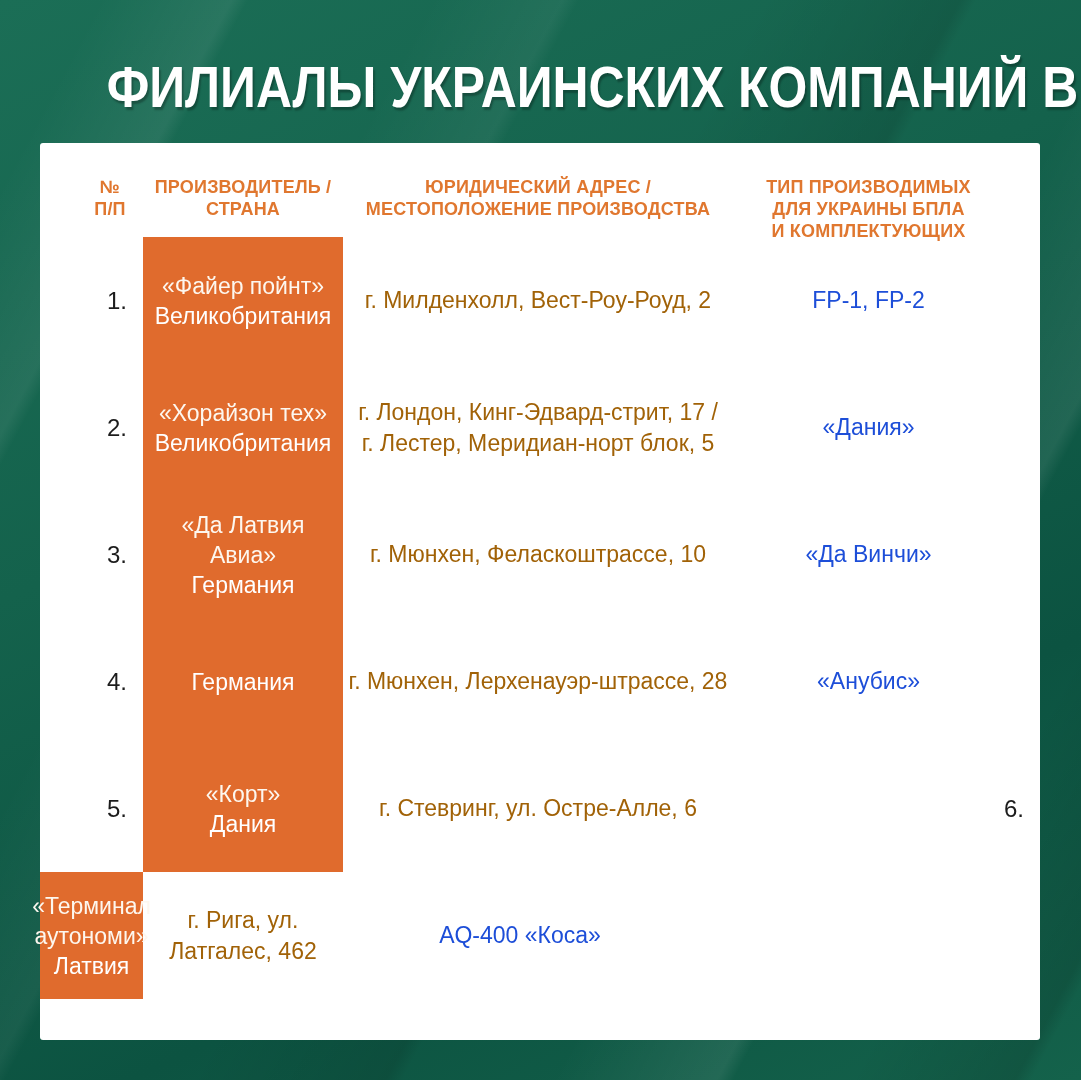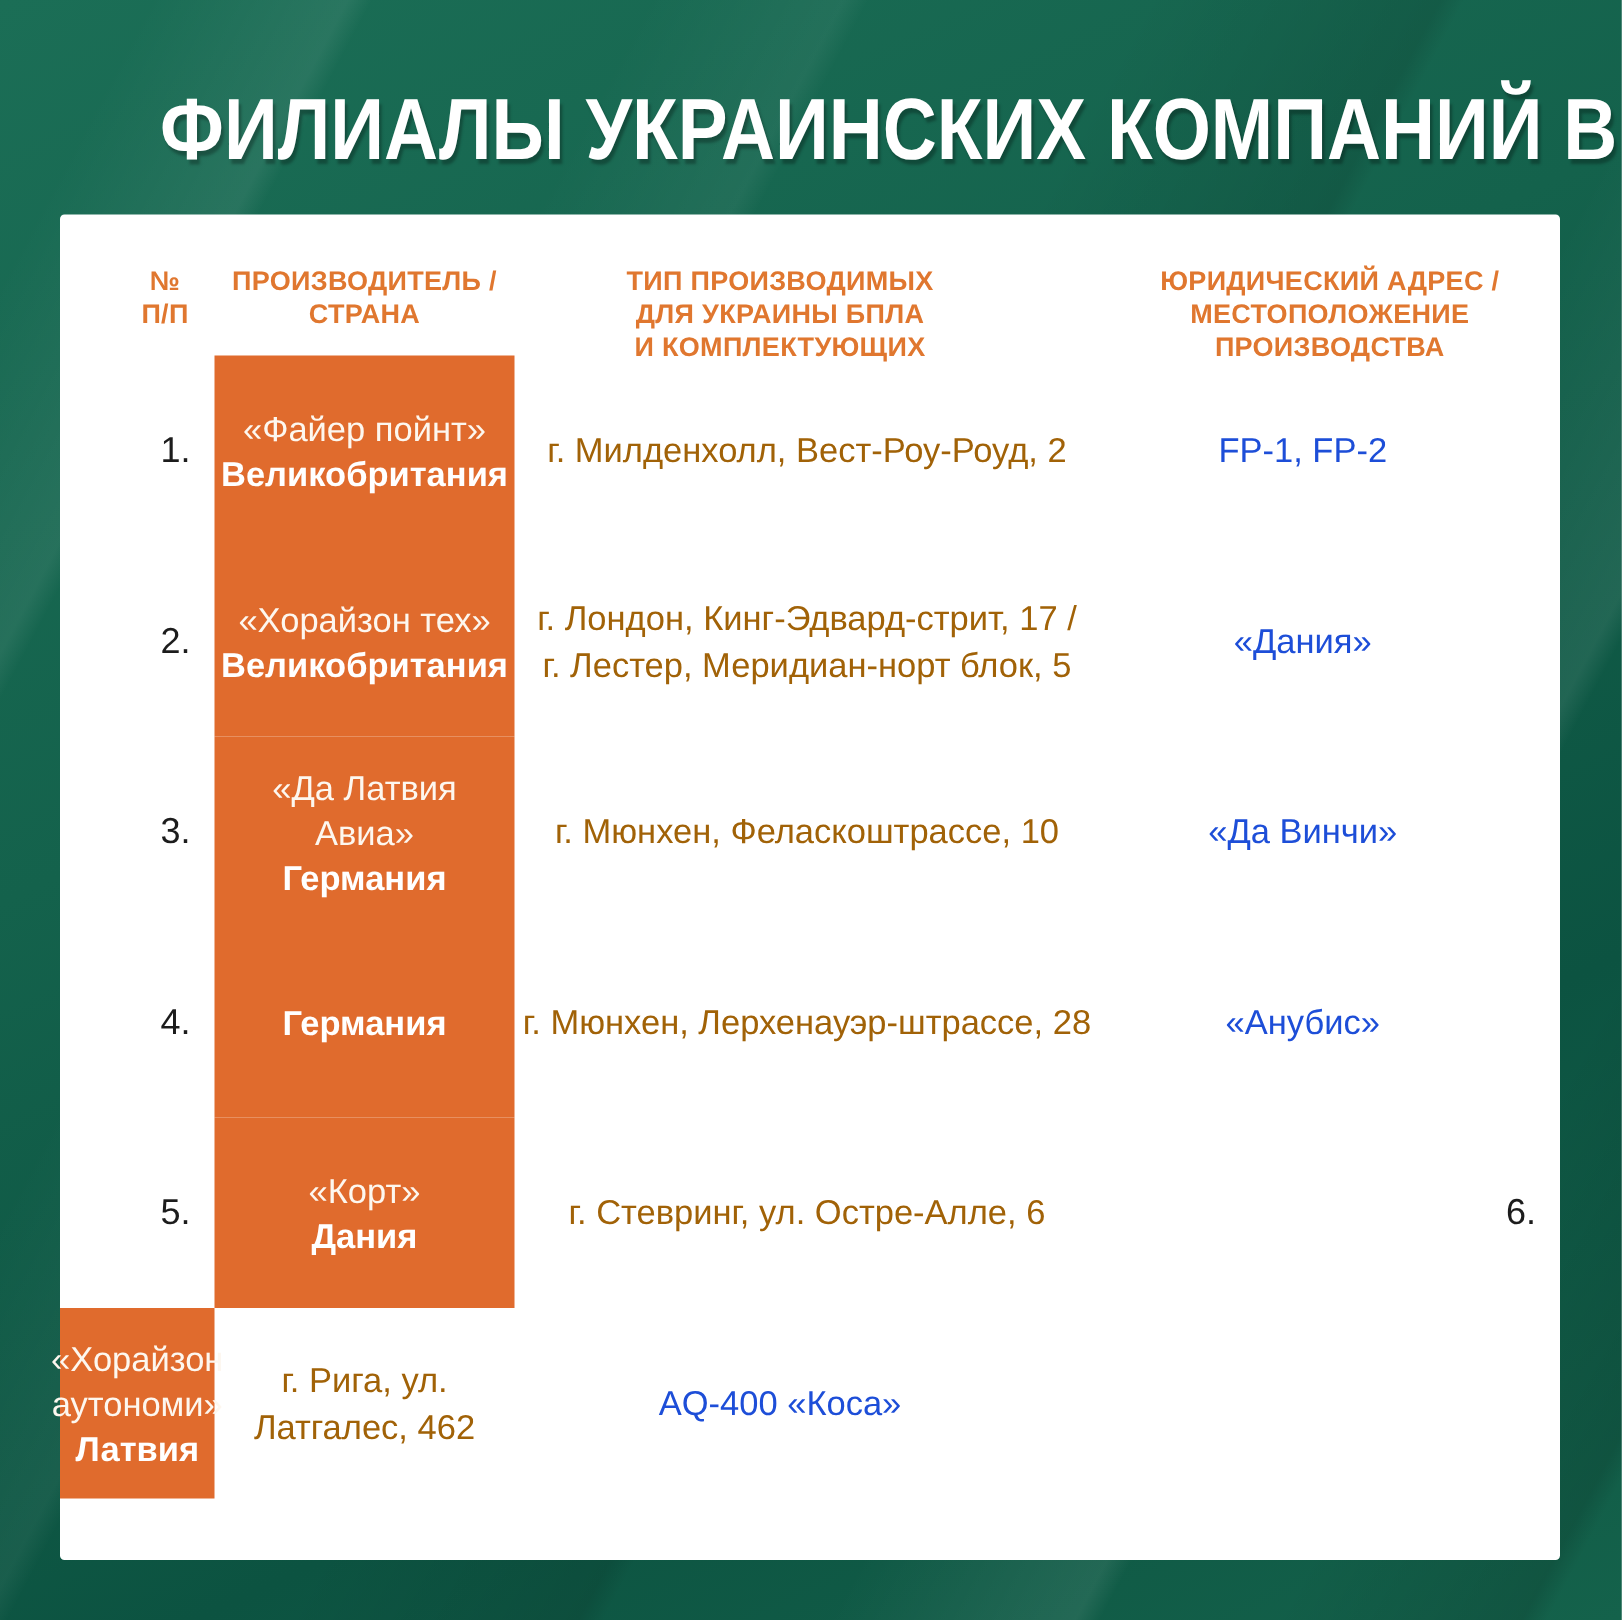--- a/index.html
+++ b/index.html
@@ -79,21 +79,21 @@
   
   .td-producer {
     flex-direction: column;
     background: #E06B2D;
     color: #FDF7EF;
     font-size: 23px;
     line-height: 30px;
     padding: 0 14px;
   }
   .producer-name { font-weight: 400; }
-  .producer-country { font-weight: 700; color: #FFFFFF; }
+  .producer-country { font-weight: 400; color: #FFFFFF; }
 
   
   .td-addr {
     color: #a16207;
     font-size: 23px;
     line-height: 31px;
     white-space: pre-line;
   }
 
   
@@ -108,25 +108,25 @@
 
 <div class="title">ФИЛИАЛЫ УКРАИНСКИХ КОМПАНИЙ В ЕВРОПЕ</div>
 
 <div class="card">
   <div class="grid">
 
     <div class="cell th th-num">№
 П/П</div>
     <div class="cell th">ПРОИЗВОДИТЕЛЬ /
 СТРАНА</div>
+    <div class="cell th">ЮРИДИЧЕСКИЙ АДРЕС /
+МЕСТОПОЛОЖЕНИЕ ПРОИЗВОДСТВА</div>
     <div class="cell th th-type">ТИП ПРОИЗВОДИМЫХ
 ДЛЯ УКРАИНЫ БПЛА
 И КОМПЛЕКТУЮЩИХ</div>
-    <div class="cell th">ЮРИДИЧЕСКИЙ АДРЕС /
-МЕСТОПОЛОЖЕНИЕ ПРОИЗВОДСТВА</div>
 
     <div class="cell td-num">1.</div>
     <div class="cell td-producer">
       <div class="producer-name">«Файер пойнт»</div>
       <div class="producer-country">Великобритания</div>
     </div>
     <div class="cell td-addr">г. Милденхолл, Вест-Роу-Роуд, 2</div>
     <div class="cell td-type">FP-1, FP-2</div>
 
     <div class="cell td-num">2.</div>
@@ -155,20 +155,20 @@
 
     <div class="cell td-num">5.</div>
     <div class="cell td-producer">
       <div class="producer-name">«Корт»</div>
       <div class="producer-country">Дания</div>
     </div>
     <div class="cell td-addr">г. Стевринг, ул. Остре-Алле, 6</div>
 
     <div class="cell td-num">6.</div>
     <div class="cell td-producer">
-      <div class="producer-name">«Хорайзон аутономи»</div>
+      <div class="producer-name">«Терминал аутономи»</div>
       <div class="producer-country">Латвия</div>
     </div>
     <div class="cell td-addr">г. Рига, ул. Латгалес, 462</div>
     <div class="cell td-type">AQ-400 «Коса»</div>
 
   </div>
 </div>
 
 </body></html>

